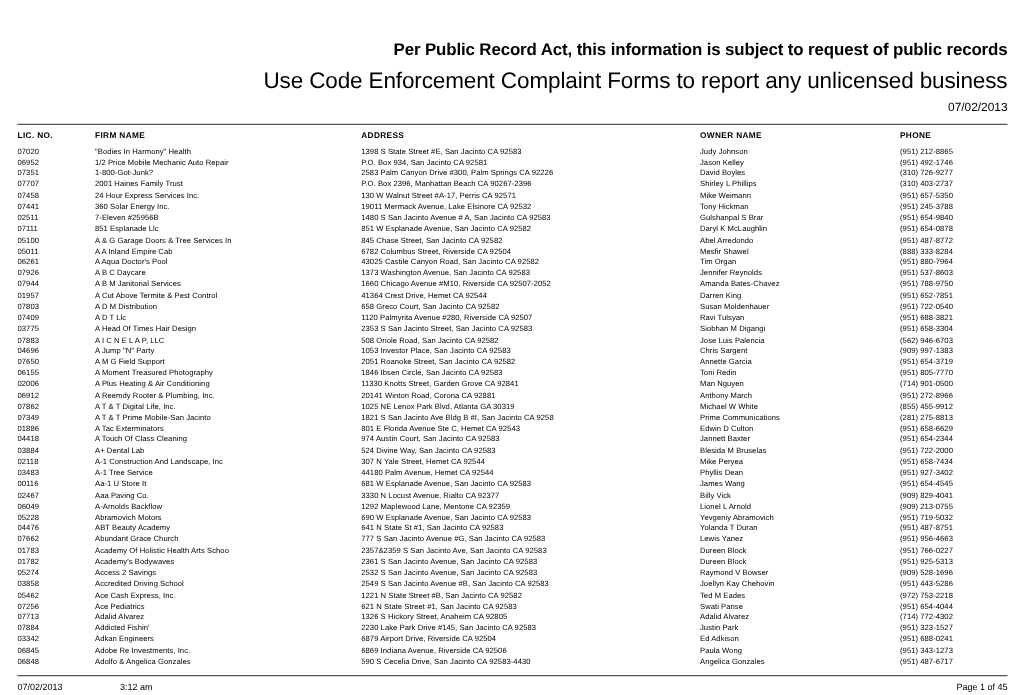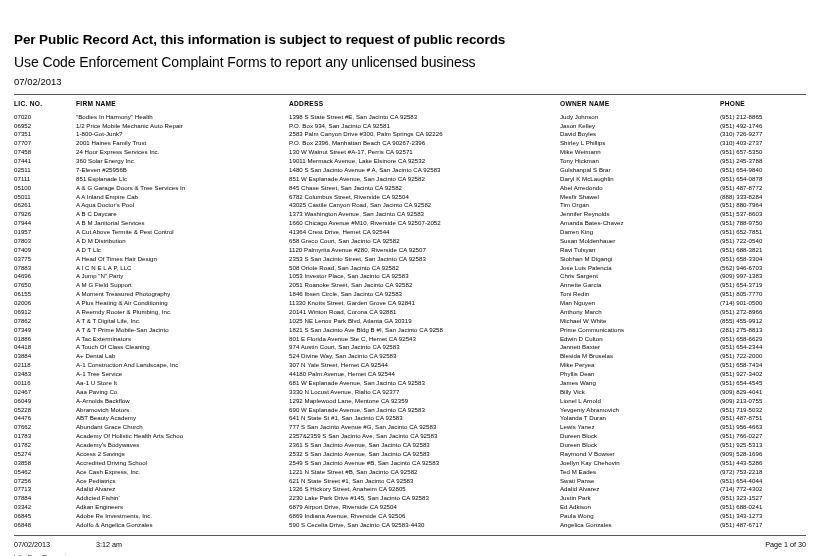--- a/index.html
+++ b/index.html
@@ -16,31 +16,31 @@
     position: relative;
   }
   .page {
     width: 820px;
     height: 556px;
     box-sizing: border-box;
     padding: 0 14px;
     position: relative;
   }
   .header-block {
-    text-align: left;
+    text-align: right;
     padding-top: 32px;
   }
   .title-main {
     font-size: 13.5px;
     font-weight: bold;
     letter-spacing: -0.1px;
     line-height: 1.25;
   }
   .title-sub {
-    font-size: 14px;
+    font-size: 18px;
     font-weight: normal;
     margin-top: 5px;
     letter-spacing: -0.1px;
   }
   .title-date {
     font-size: 9.5px;
     margin-top: 6px;
     letter-spacing: 0px;
   }
   .rule {
@@ -466,18 +466,18 @@
       </tbody>
   </table>
 
   <hr class="footer-rule">
 
   <div class="footer-row">
     <div class="footer-left">
       <span>07/02/2013</span>
       <span>3:12 am</span>
     </div>
-    <div>Page 1 of 30</div>
+    <div>Page 1 of 45</div>
   </div>
 
   <div class="footer-note">L:\LstFirm+Phone.rpt</div>
 
 </div>
 
 </body></html>

